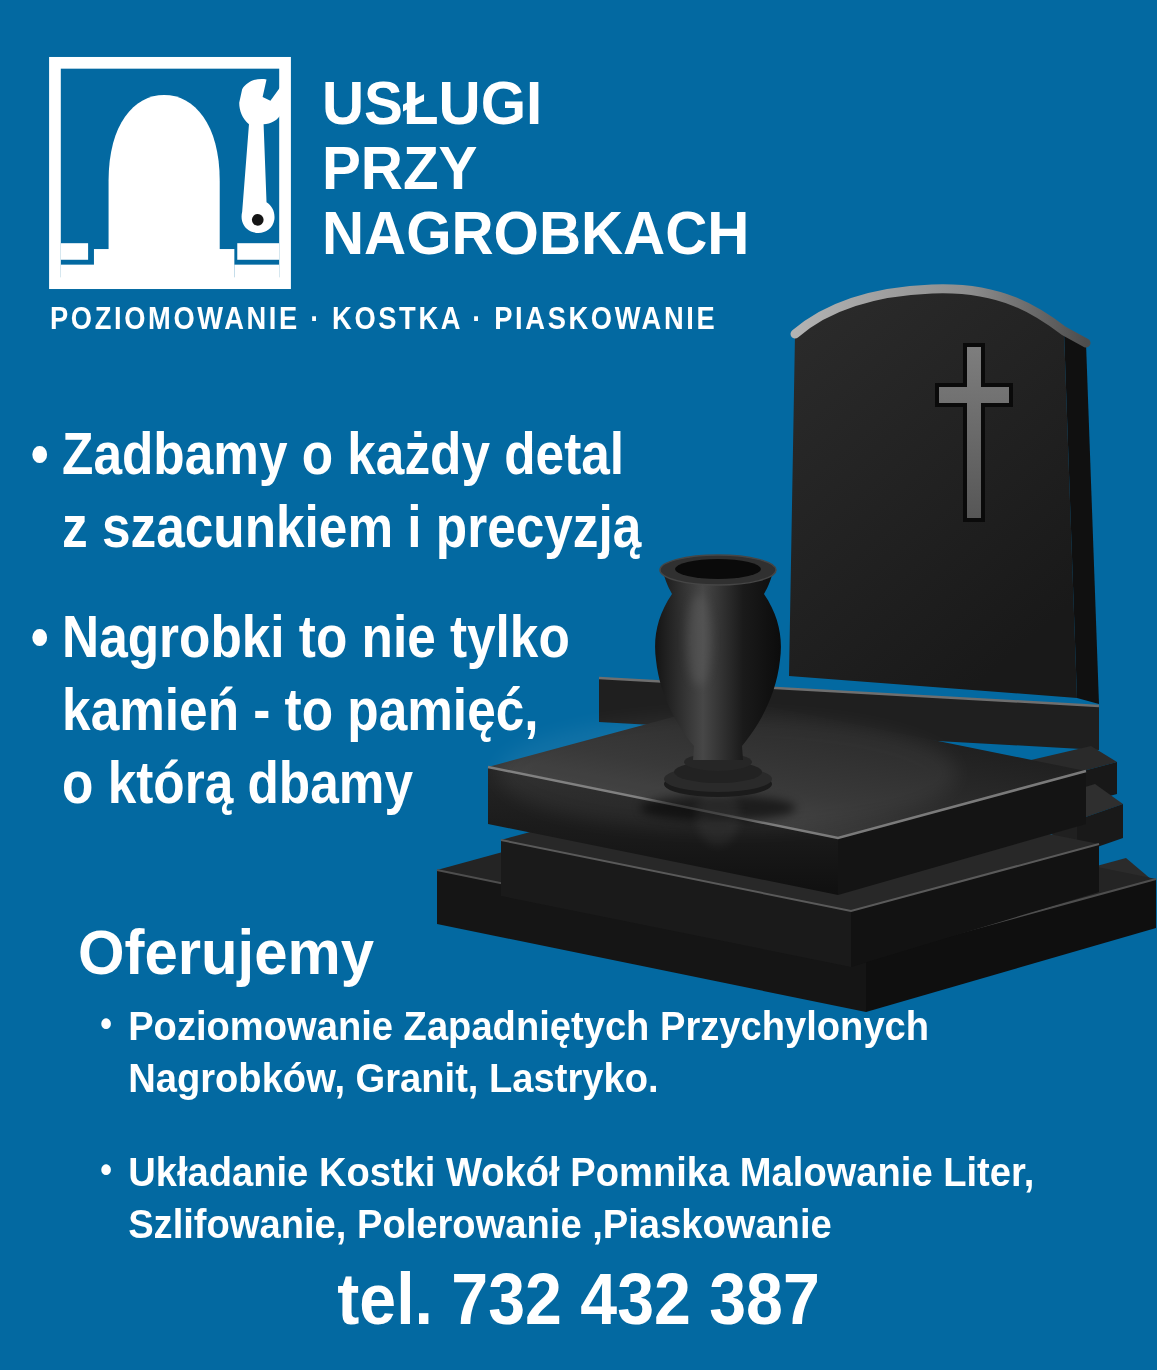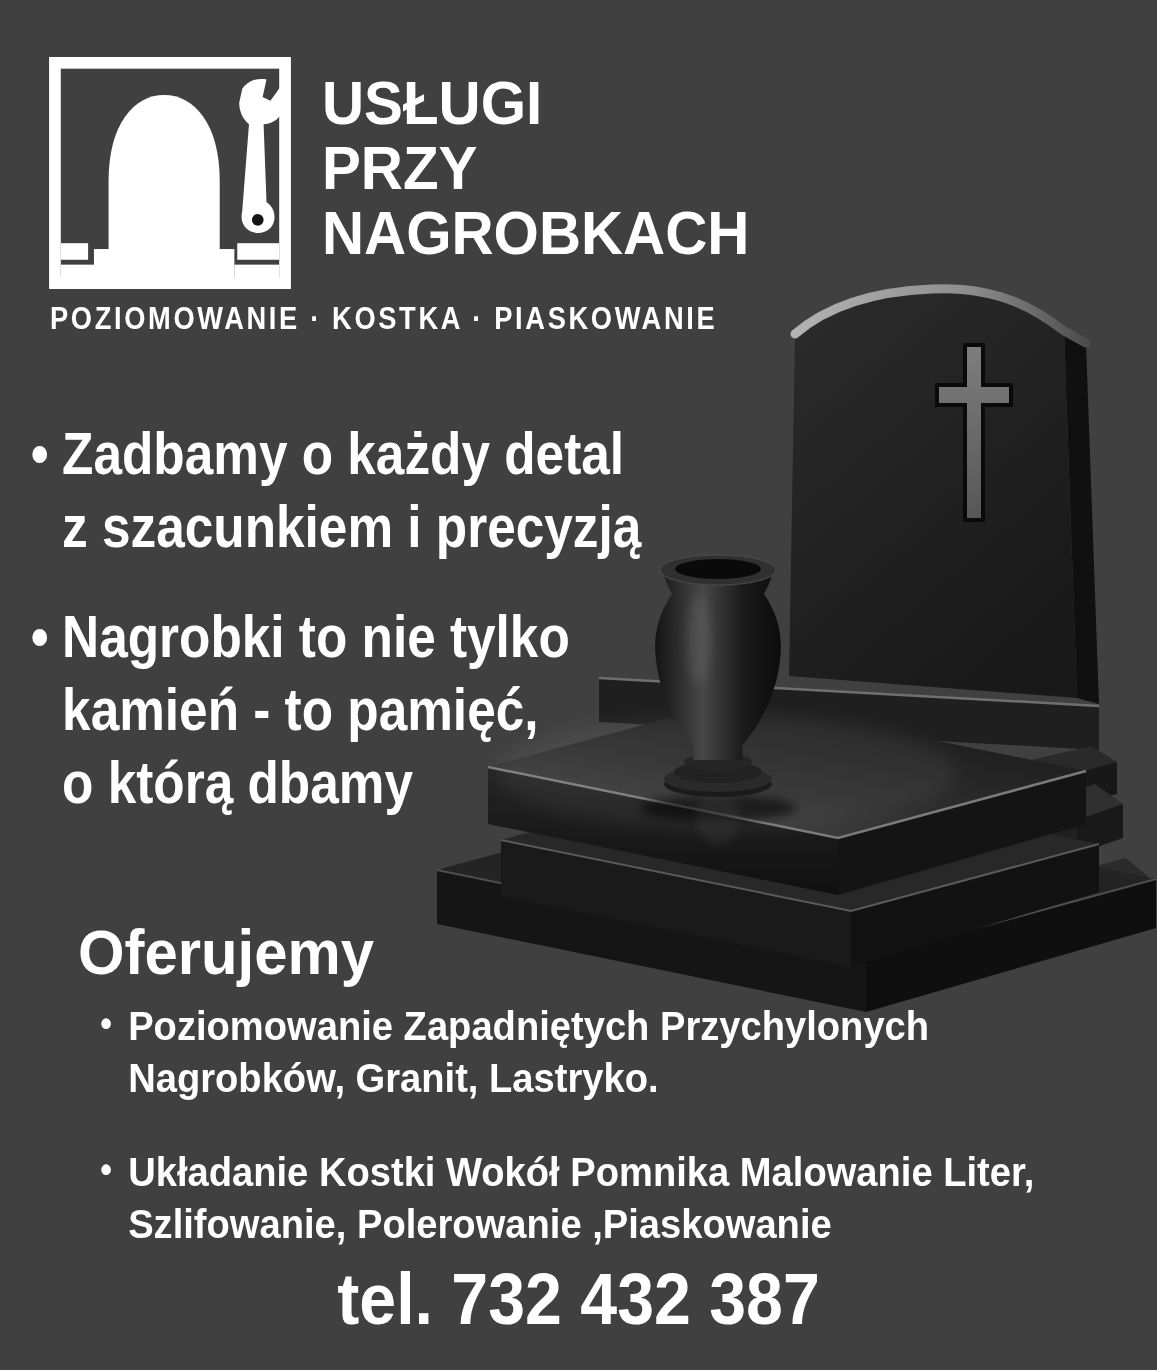--- a/index.html
+++ b/index.html
@@ -1,19 +1,19 @@
 <!DOCTYPE html>
 <html lang="pl"><head>
 <meta charset="utf-8">
 <style>
   html,body{margin:0;padding:0;background:#0b0b0b;}
   .page{
     position:relative;
     width:1157px;height:1370px;
-    background:#404040;
+    background:#0369a1;
     overflow:hidden;
     font-family:"Liberation Sans","DejaVu Sans",sans-serif;
     color:#ffffff;
   }
   .abs{position:absolute;}
 
   
   .logo{left:48px;top:56px;width:244px;height:234px;}
 
   

